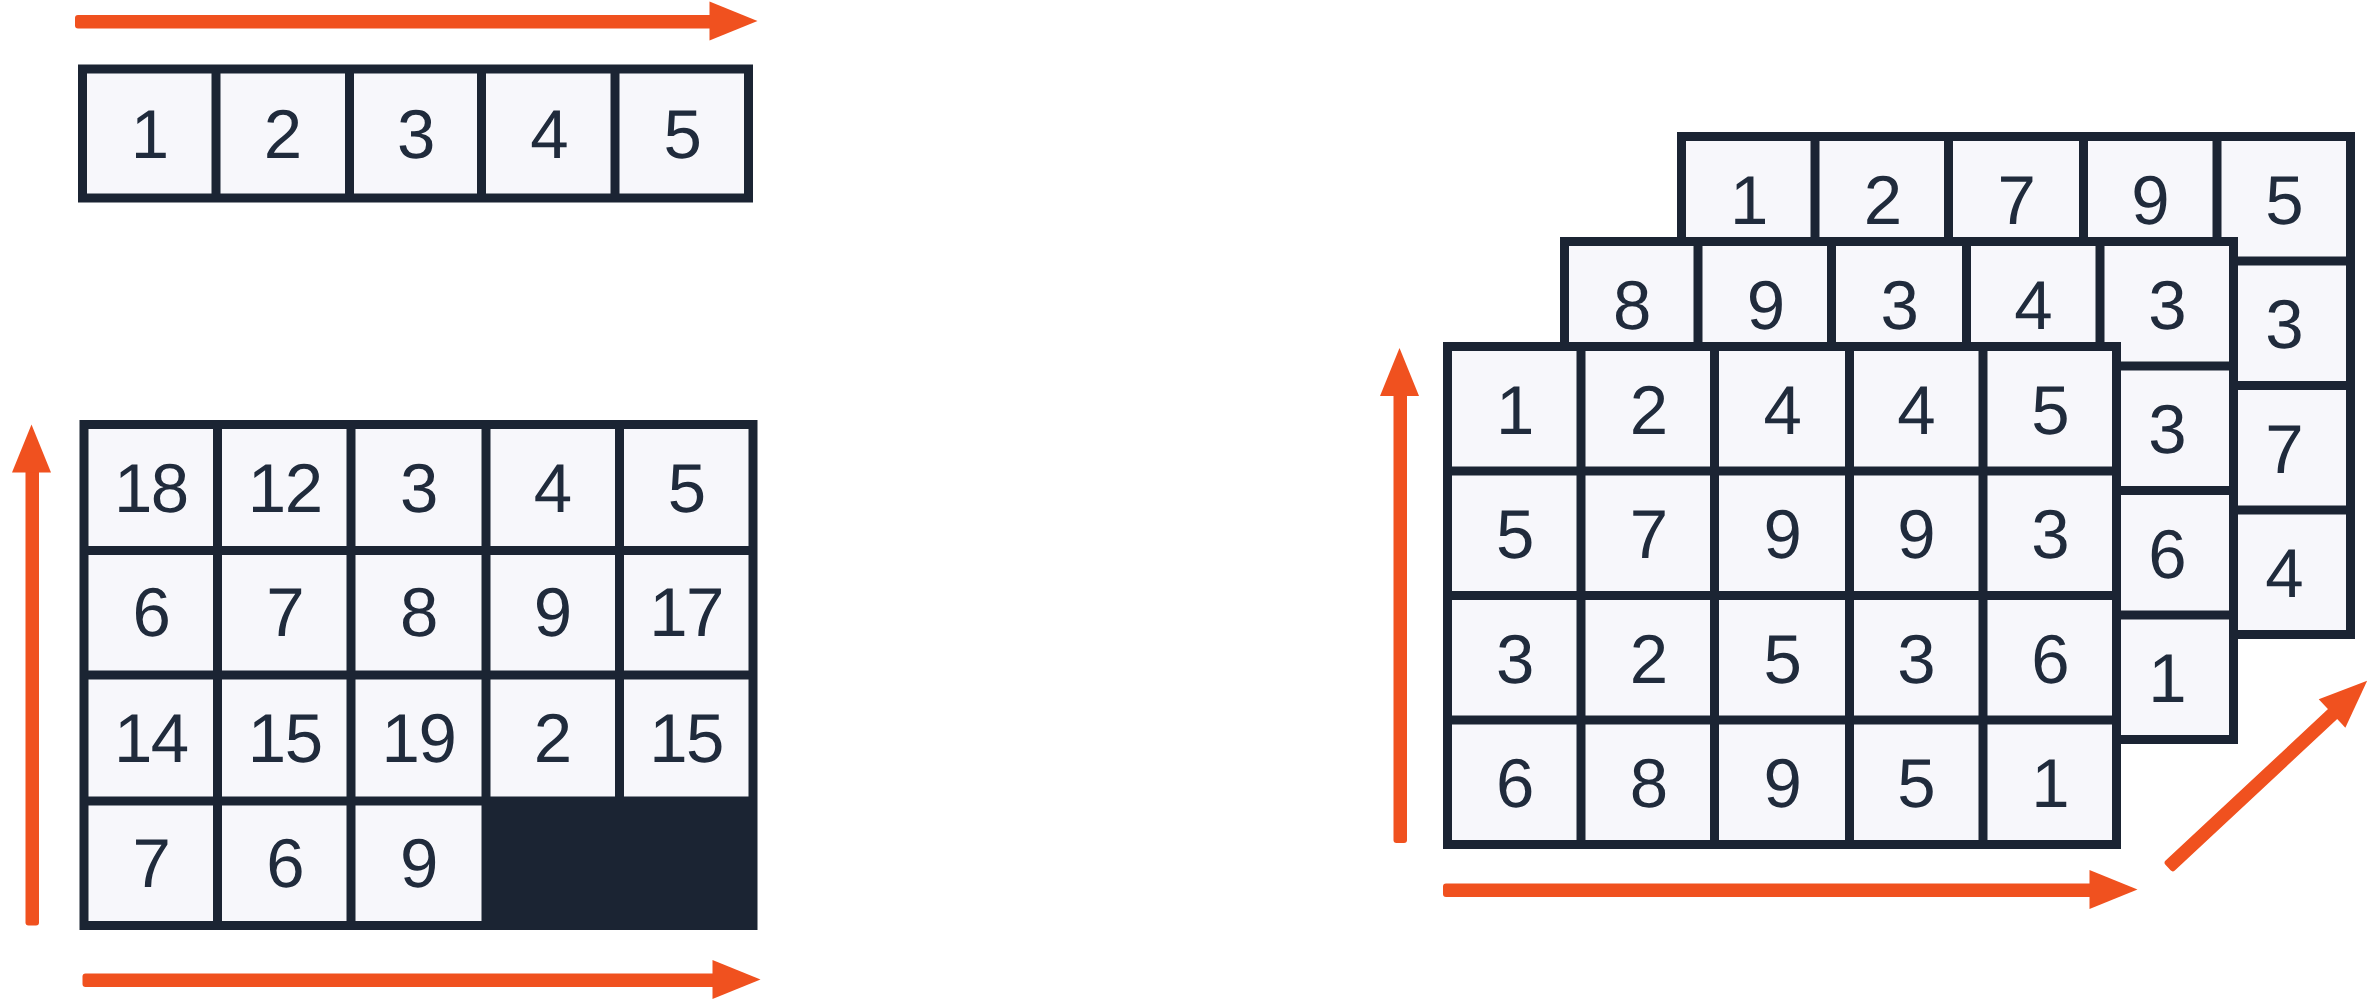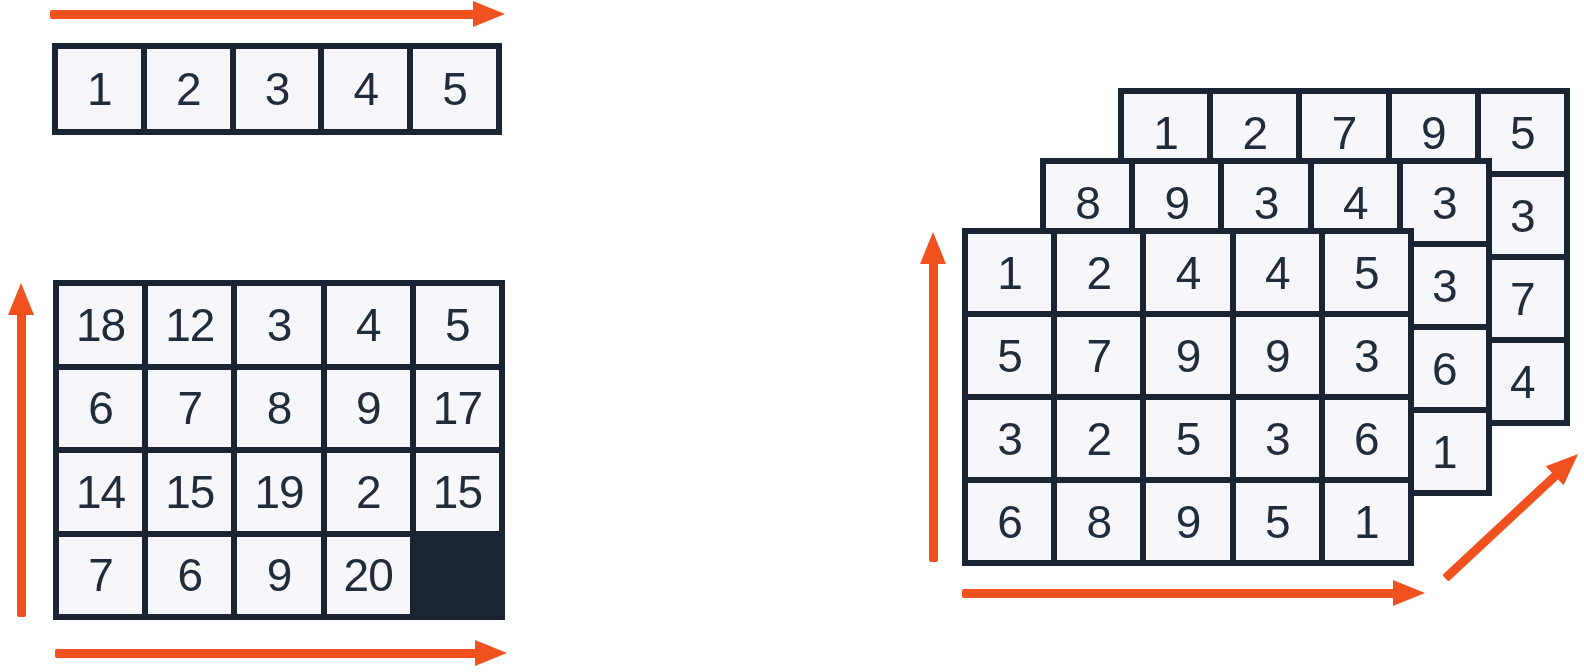--- a/index.html
+++ b/index.html
@@ -113,21 +113,20 @@
       <div class="cell">9</div>
       <div class="cell">17</div>
       <div class="cell">14</div>
       <div class="cell">15</div>
       <div class="cell">19</div>
       <div class="cell">2</div>
       <div class="cell">15</div>
       <div class="cell">7</div>
       <div class="cell">6</div>
       <div class="cell">9</div>
-      <div class="cell">20</div>
     </div>
   <div class="h-arrow arrow-2d-x">
     <div class="shaft"></div>
     <div class="head"></div>
   </div>
 
   <div class="grid layer layer-back">
       <div class="cell">1</div>
       <div class="cell">2</div>
       <div class="cell">7</div>

